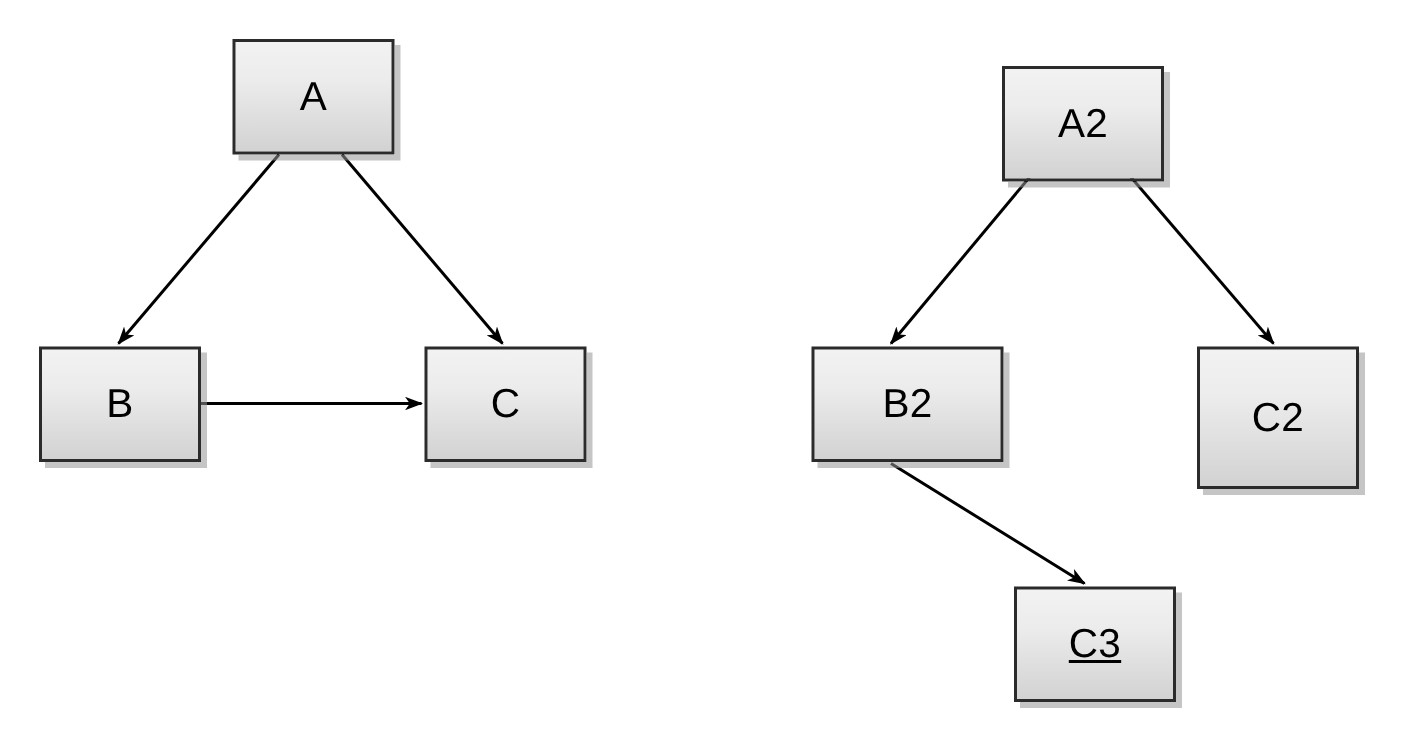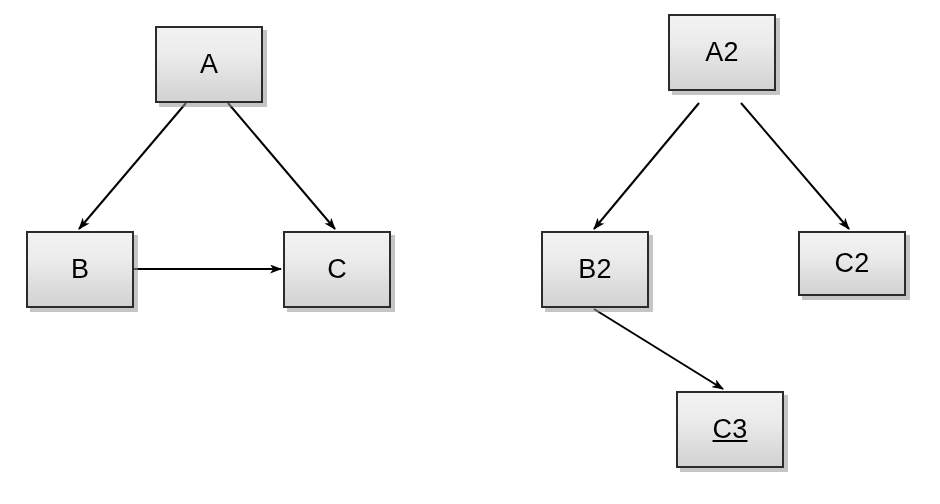--- a/index.html
+++ b/index.html
@@ -70,27 +70,27 @@
   <div id="nodes-group">
       <div class="node" style="left: 155px; top: 26px; width: 108px; height: 77px;">
         <span class="node-label">A</span>
       </div>
       <div class="node" style="left: 26px; top: 231px; width: 108px; height: 77px;">
         <span class="node-label">B</span>
       </div>
       <div class="node" style="left: 283px; top: 231px; width: 108px; height: 77px;">
         <span class="node-label">C</span>
       </div>
-      <div class="node" style="left: 668px; top: 14px; width: 108px; height: 77px;">
+      <div class="node" style="left: 668px; top: 44px; width: 108px; height: 77px;">
         <span class="node-label">A2</span>
       </div>
-      <div class="node" style="left: 541px; top: 231px; width: 108px; height: 77px;">
+      <div class="node" style="left: 541px; top: 231px; width: 128px; height: 77px;">
         <span class="node-label">B2</span>
       </div>
-      <div class="node" style="left: 798px; top: 231px; width: 108px; height: 65px;">
+      <div class="node" style="left: 798px; top: 231px; width: 108px; height: 95px;">
         <span class="node-label">C2</span>
       </div>
       <div class="node" style="left: 676px; top: 391px; width: 108px; height: 77px; text-decoration: underline;">
         <span class="node-label">C3</span>
       </div>
     </div>
 
 </div>
 
 </body></html>

